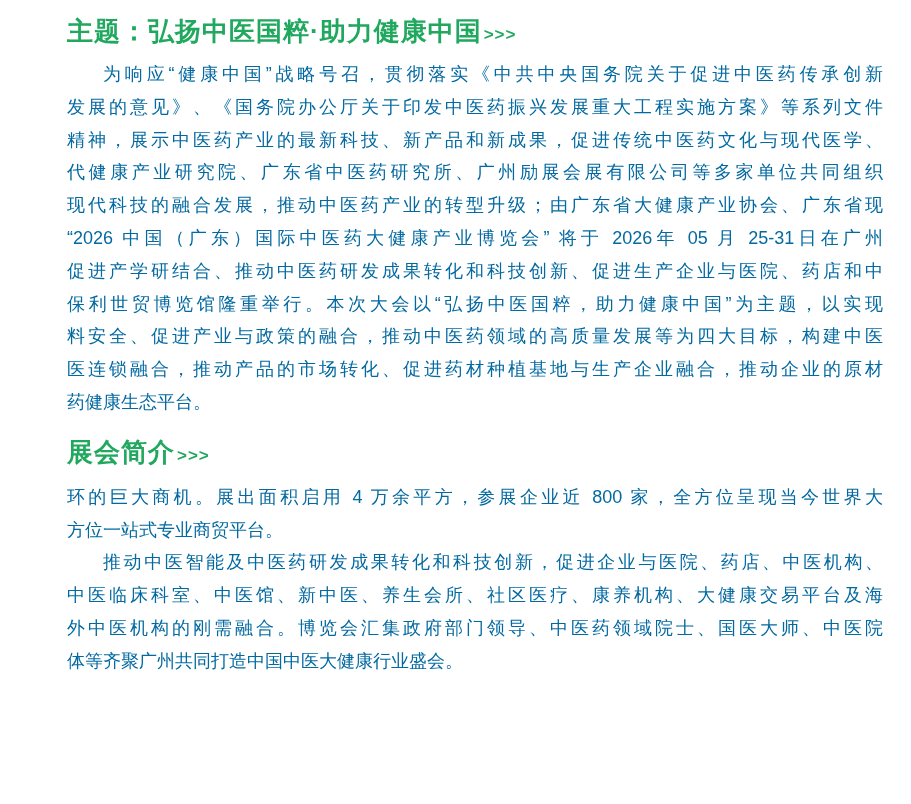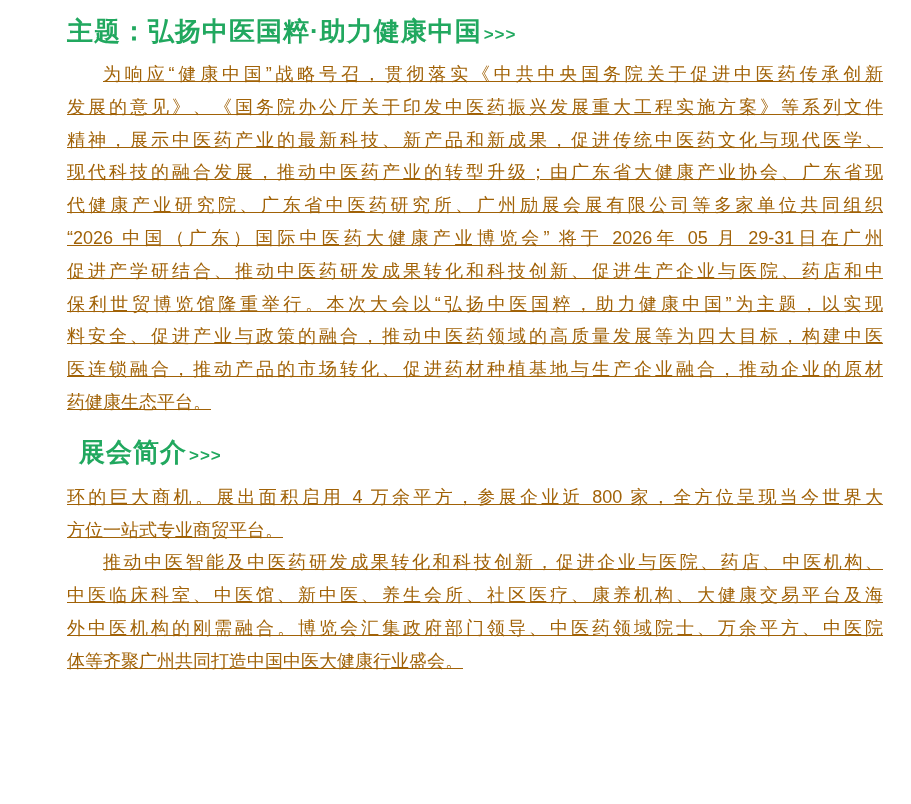--- a/index.html
+++ b/index.html
@@ -30,68 +30,67 @@
     letter-spacing: 1px;
     white-space: nowrap;
   }
   .heading .heading-arrows {
     font-size: 17px;
     font-weight: bold;
     letter-spacing: 1px;
     margin-left: 2px;
   }
   .section-theme .heading { margin-bottom: 6px; }
-  .section-intro .heading { margin-top: 16px; margin-bottom: 8px; margin-left: 12px; }
+  .section-intro .heading { margin-top: 16px; margin-bottom: 8px; }
   .paragraph {
     margin: 0;
     padding: 0;
   }
   .line {
     font-size: 18px;
     line-height: 32.8px;
-    color: #a16207;
+    color: #0369a1;
     text-align: justify;
     text-align-last: justify;
     text-justify: inter-character;
     overflow: hidden;
     white-space: nowrap;
-    text-decoration: underline;
   }
   .line.first { text-indent: 2em; }
   .line.last  { text-align-last: left; }
 </style>
 </head>
 <body>
 
 <div class="page">
 
   <section class="section-theme">
     <h1 class="heading"><span class="heading-text">主题：弘扬中医国粹·助力健康中国</span><span class="heading-arrows">&gt;&gt;&gt;</span></h1>
     <div class="paragraph">
         <div class="line first">为响应“健康中国”战略号召，贯彻落实《中共中央国务院关于促进中医药传承创新</div>
         <div class="line">发展的意见》、《国务院办公厅关于印发中医药振兴发展重大工程实施方案》等系列文件</div>
         <div class="line">精神，展示中医药产业的最新科技、新产品和新成果，促进传统中医药文化与现代医学、</div>
+        <div class="line">代健康产业研究院、广东省中医药研究所、广州励展会展有限公司等多家单位共同组织</div>
         <div class="line">现代科技的融合发展，推动中医药产业的转型升级；由广东省大健康产业协会、广东省现</div>
-        <div class="line">代健康产业研究院、广东省中医药研究所、广州励展会展有限公司等多家单位共同组织</div>
-        <div class="line">“2026 中国（广东）国际中医药大健康产业博览会” 将于 2026年 05 月 29-31日在广州</div>
+        <div class="line">“2026 中国（广东）国际中医药大健康产业博览会” 将于 2026年 05 月 25-31日在广州</div>
         <div class="line">促进产学研结合、推动中医药研发成果转化和科技创新、促进生产企业与医院、药店和中</div>
         <div class="line">保利世贸博览馆隆重举行。本次大会以“弘扬中医国粹，助力健康中国”为主题，以实现</div>
         <div class="line">料安全、促进产业与政策的融合，推动中医药领域的高质量发展等为四大目标，构建中医</div>
         <div class="line">医连锁融合，推动产品的市场转化、促进药材种植基地与生产企业融合，推动企业的原材</div>
         <div class="line last">药健康生态平台。</div>
       </div>
   </section>
 
   <section class="section-intro">
     <h1 class="heading"><span class="heading-text">展会简介</span><span class="heading-arrows">&gt;&gt;&gt;</span></h1>
     <div class="paragraph">
         <div class="line">环的巨大商机。展出面积启用 4 万余平方，参展企业近 800 家，全方位呈现当今世界大</div>
         <div class="line last">方位一站式专业商贸平台。</div>
       </div>
     <div class="paragraph">
         <div class="line first">推动中医智能及中医药研发成果转化和科技创新，促进企业与医院、药店、中医机构、</div>
         <div class="line">中医临床科室、中医馆、新中医、养生会所、社区医疗、康养机构、大健康交易平台及海</div>
-        <div class="line">外中医机构的刚需融合。博览会汇集政府部门领导、中医药领域院士、万余平方、中医院</div>
+        <div class="line">外中医机构的刚需融合。博览会汇集政府部门领导、中医药领域院士、国医大师、中医院</div>
         <div class="line last">体等齐聚广州共同打造中国中医大健康行业盛会。</div>
       </div>
   </section>
 
 </div>
 
 </body></html>

